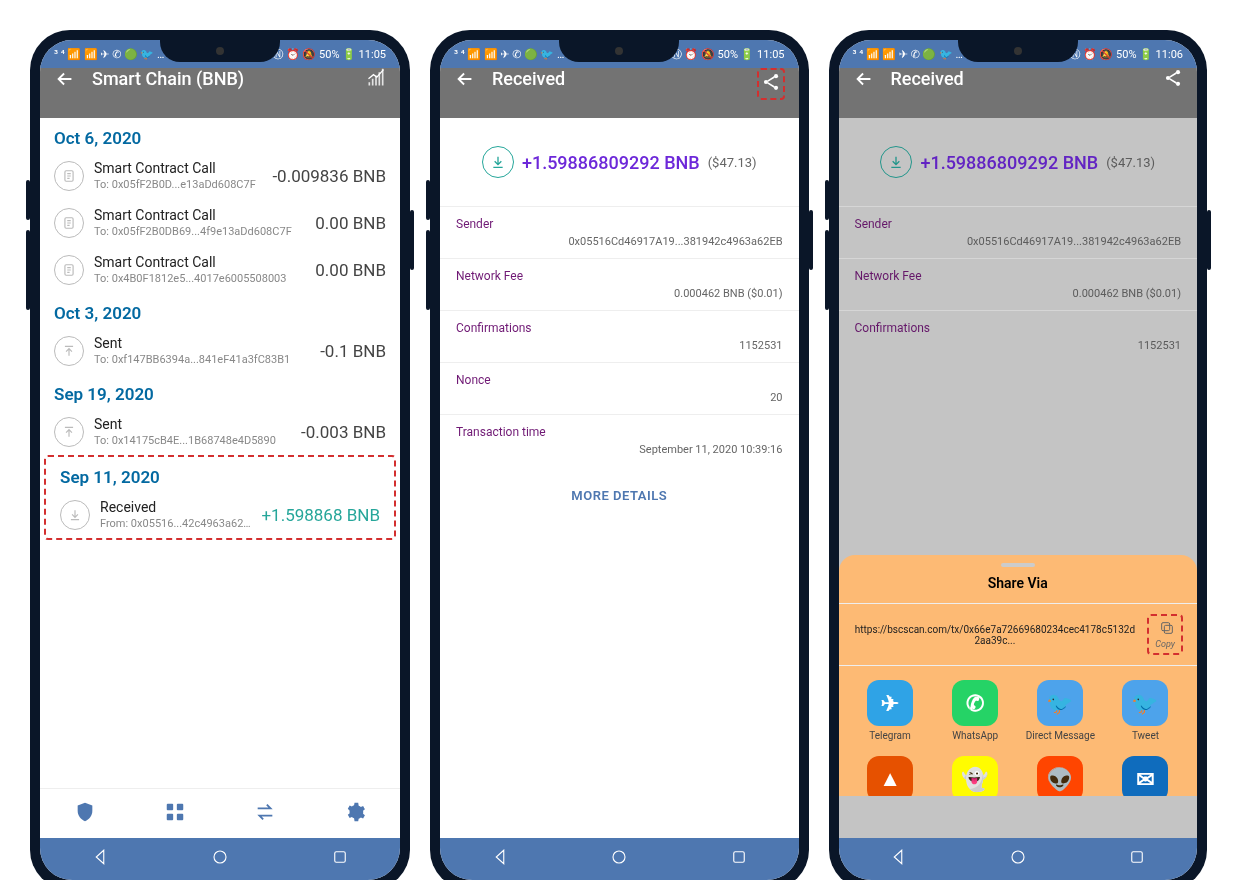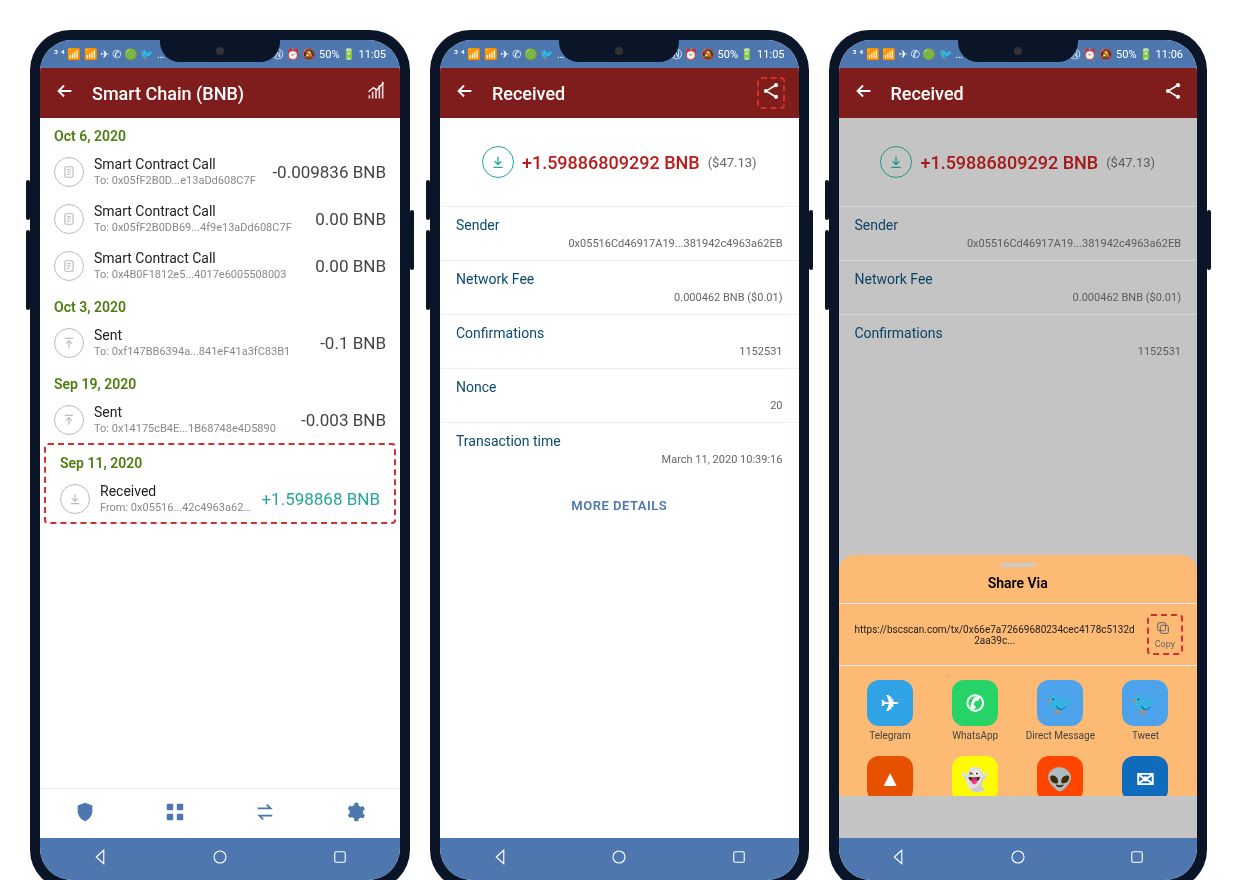--- a/index.html
+++ b/index.html
@@ -4,55 +4,55 @@
 <style>
   * { box-sizing: border-box; margin: 0; padding: 0; }
   body { background: #fff; font-family: -apple-system, Roboto, Arial, sans-serif; padding: 30px; display: flex; gap: 20px; }
   .phone { width: 380px; height: 860px; background: #0a1628; border-radius: 40px; padding: 10px; position: relative; }
   .phone-inner { width: 100%; height: 100%; background: #fff; border-radius: 32px; overflow: hidden; display: flex; flex-direction: column; position: relative; }
   .notch { position: absolute; top: 0; left: 50%; transform: translateX(-50%); width: 120px; height: 22px; background: #0a1628; border-radius: 0 0 20px 20px; z-index: 10; }
   .camdot { width: 8px; height: 8px; background: #333; border-radius: 50%; position: absolute; top: 7px; left: 50%; transform: translateX(-50%); }
   .side-btn { position: absolute; background: #0a1628; width: 4px; border-radius: 2px; }
   .status-bar { height: 28px; background: #4e77b0; display: flex; justify-content: space-between; align-items: center; padding: 0 14px; color: #fff; font-size: 11px; }
   .status-left, .status-right { display: flex; gap: 3px; align-items: center; }
-  .app-bar { height: 50px; background: #7f1d1d; display: flex; align-items: center; padding: 0 14px; color: #fff; }
+  .app-bar { height: 50px; background: #737373; display: flex; align-items: flex-start; padding: 0 14px; color: #fff; }
   .app-bar .back { margin-right: 16px; cursor: pointer; }
   .app-bar .title { font-size: 18px; font-weight: 500; flex: 1; }
   .app-bar .action { cursor: pointer; }
   .content { flex: 1; overflow: hidden; background: #fff; position: relative; }
   .scroll { height: 100%; overflow-y: auto; }
-  .date-hdr { padding: 10px 14px 4px; font-size: 14px; font-weight: 600; color: #4d7c0f; }
+  .date-hdr { padding: 10px 14px 4px; font-size: 17px; font-weight: 600; color: #0369a1; }
   .tx-row { display: flex; align-items: center; padding: 8px 14px; }
   .tx-icon { width: 30px; height: 30px; border: 1.5px solid #bbb; border-radius: 50%; display: flex; align-items: center; justify-content: center; color: #bbb; margin-right: 10px; flex-shrink: 0; }
   .tx-body { flex: 1; min-width: 0; }
   .tx-title { font-size: 14px; color: #222; }
   .tx-sub { font-size: 11px; color: #888; margin-top: 2px; overflow: hidden; text-overflow: ellipsis; white-space: nowrap; }
   .tx-amt { font-size: 17px; color: #444; white-space: nowrap; margin-left: 6px; }
   .tx-amt.positive { color: #26a69a; }
   .highlight-box { border: 2px dashed #d32f2f; border-radius: 4px; margin: 0 4px; }
   .bottom-nav { height: 50px; border-top: 1px solid #eee; display: flex; align-items: center; justify-content: space-around; color: #4e77b0; }
   .bottom-nav span { cursor: pointer; }
   .sys-nav { height: 42px; background: #4e77b0; display: flex; align-items: center; justify-content: space-around; color: #fff; }
   
   .rx-hero { display: flex; align-items: center; justify-content: center; gap: 8px; padding: 28px 10px; flex-wrap: wrap; }
   .rx-hero .big-icon { width: 32px; height: 32px; border: 1.5px solid #26a69a; border-radius: 50%; display: flex; align-items: center; justify-content: center; color: #26a69a; }
-  .rx-amt { color: #b91c1c; font-size: 18px; font-weight: 500; }
+  .rx-amt { color: #6d28d9; font-size: 18px; font-weight: 500; }
   .rx-usd { color: #666; font-size: 13px; }
   .detail-row { padding: 10px 16px; border-top: 1px solid #eee; }
-  .detail-label { font-size: 14px; color: #0c4a6e; margin-bottom: 4px; }
+  .detail-label { font-size: 12px; color: #701a75; margin-bottom: 4px; }
   .detail-val { font-size: 11px; color: #666; text-align: right; }
   .more-details { text-align: center; color: #4e77b0; font-size: 13px; font-weight: 600; padding: 22px 0; letter-spacing: .5px; cursor: pointer; }
   
   .dimmed { filter: brightness(0.9); background: #dadada; }
   .share-sheet { position: absolute; bottom: 42px; left: 0; right: 0; background: #fdba74; border-radius: 16px 16px 0 0; padding-top: 8px; }
   .drag-handle { width: 34px; height: 4px; background: #ccc; border-radius: 2px; margin: 0 auto 8px; }
   .share-title { text-align: center; font-weight: 600; font-size: 14px; padding-bottom: 12px; border-bottom: 1px solid #eee; }
   .share-link-row { display: flex; align-items: center; padding: 10px 14px; border-bottom: 1px solid #eee; gap: 10px; }
   .share-url { flex: 1; font-size: 10px; color: #222; text-align: center; word-break: break-all; }
-  .copy-box { border: 2px dashed #d32f2f; border-radius: 4px; padding: 4px 6px; text-align: left; cursor: pointer; }
+  .copy-box { border: 2px dashed #d32f2f; border-radius: 4px; padding: 4px 6px; text-align: right; cursor: pointer; font-style: italic; }
   .copy-box .copy-ico { font-size: 14px; color: #666; }
   .copy-box .copy-lbl { font-size: 9px; color: #666; }
   .app-grid { display: grid; grid-template-columns: repeat(4,1fr); gap: 10px; padding: 14px; }
   .app-cell { text-align: center; cursor: pointer; }
   .app-ico { width: 46px; height: 46px; border-radius: 12px; margin: 0 auto 4px; display: flex; align-items: center; justify-content: center; color: #fff; font-size: 22px; font-weight: bold; }
   .app-lbl { font-size: 10px; color: #444; line-height: 1.2; }
   .highlight-action { border: 2px dashed #d32f2f; border-radius: 4px; padding: 2px; }
 </style>
 </head>
 <body>
@@ -258,21 +258,21 @@
             <div class="detail-row">
               <div class="detail-label">Confirmations</div>
               <div class="detail-val">1152531</div>
             </div>
             <div class="detail-row">
               <div class="detail-label">Nonce</div>
               <div class="detail-val">20</div>
             </div>
             <div class="detail-row">
               <div class="detail-label">Transaction time</div>
-              <div class="detail-val">March 11, 2020 10:39:16</div>
+              <div class="detail-val">September 11, 2020 10:39:16</div>
             </div>
           </div>
         <div class="more-details">MORE DETAILS</div>
       </div>
     </div>
     <div class="sys-nav">
       <span><svg width="18" height="18" viewBox="0 0 24 24" fill="none" stroke="#fff" stroke-width="1.5">
             <path d="M17 3L7 12l10 9z"></path>
           </svg></span>
       <span><svg width="18" height="18" viewBox="0 0 24 24" fill="none" stroke="#fff" stroke-width="1.5">

